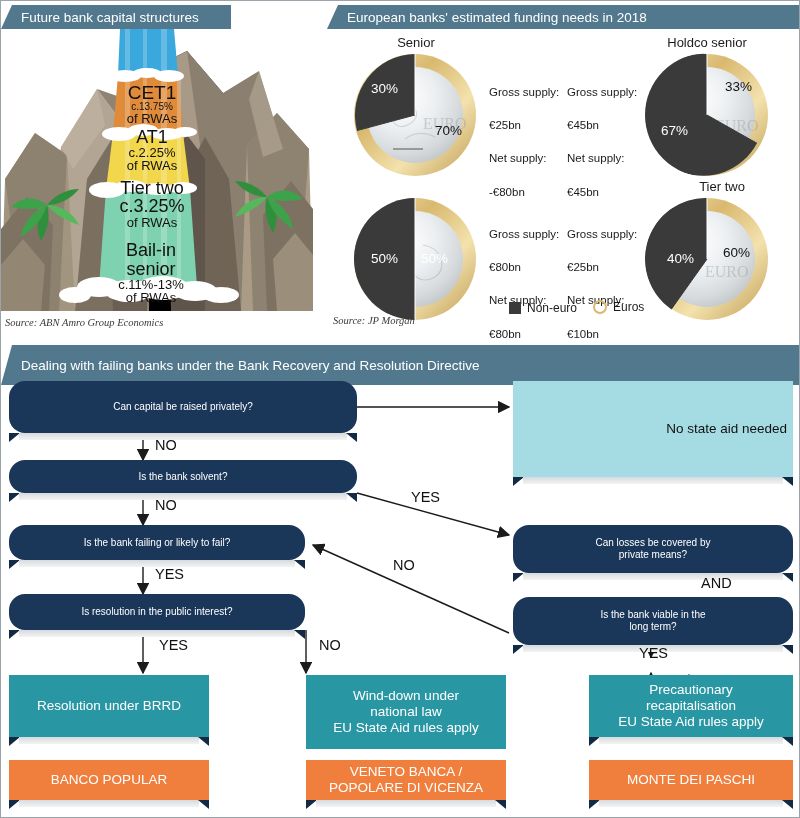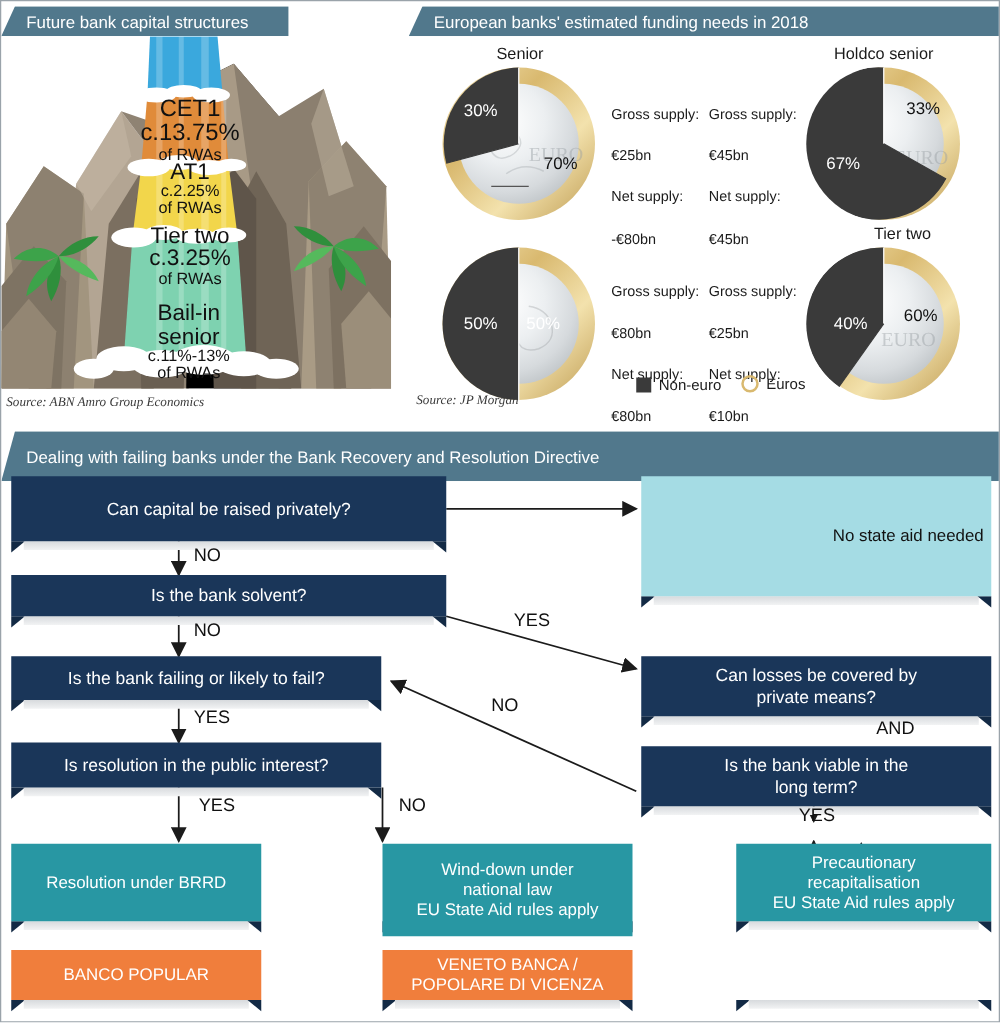--- a/index.html
+++ b/index.html
@@ -66,21 +66,21 @@
   
   #panel3{position:absolute;left:0;top:344px;width:800px;height:474px;}
   .fbox{
     position:absolute;
     display:flex;align-items:center;justify-content:center;
     text-align:center;line-height:1.2;
     box-sizing:border-box;
     z-index:3;
   }
   .fbox .lbl{display:block;padding:0 6px;}
-  .navy{background:#1a3659;color:#ffffff;font-size:14px;}
+  .navy{background:#1a3659;color:#ffffff;font-size:10px;border-radius:16px;}
   .lblue{background:#a5dce4;color:#111111;font-size:13.5px;justify-content:flex-end;}
   .teal{background:#2897a3;color:#ffffff;font-size:13.5px;}
   .orange{background:#f07e3c;color:#ffffff;font-size:13.5px;}
 
   
   .fold{position:absolute;z-index:2;pointer-events:none;}
   .fold:before,.fold:after{
     content:"";position:absolute;top:0;width:0;height:0;
   }
   .fold:before{left:0;border-top:9px solid #132a45;border-right:11px solid transparent;}
@@ -179,21 +179,21 @@
           <path d="M266 168 C276 178 278 192 272 204 C266 194 262 180 266 168Z" fill="#2f8f3c"></path>
           <path d="M266 168 C280 174 290 186 292 200 C280 192 270 182 266 168Z"></path>
           <path d="M266 168 C252 168 240 176 234 188 C246 184 258 178 266 168Z" fill="#55b95c"></path>
           <path d="M266 168 C258 158 246 152 234 152 C242 162 254 168 266 168Z" fill="#2f8f3c"></path>
         </g>
       </svg>
     </div>
 
     <div class="tier" style="left:92px;top:82px;width:118px;height:42px;font-size:19px;">
       <span class="t-name">CET1</span>
-      <span class="t-sub" style="font-size:19px;text-align:right;">c.13.75%</span>
+      <span class="t-sub" style="font-size:10px;text-align:right;">c.13.75%</span>
       <span class="t-sub" style="font-size:13px;">of RWAs</span>
     </div>
 
     <div class="tier" style="left:92px;top:128px;width:118px;height:42px;font-size:18px;">
       <span class="t-name">AT1</span>
       <span class="t-sub" style="font-size:13px;">c.2.25%</span>
       <span class="t-sub" style="font-size:13px;">of RWAs</span>
     </div>
 
     <div class="tier" style="left:84px;top:182px;width:134px;height:42px;font-size:18px;">
@@ -452,20 +452,23 @@
     </div>
 
     <div class="fbox orange" style="left:305px;top:415px;width:200px;height:40px;flex-direction:column;">
       <span class="lbl">VENETO BANCA /</span>
       <span class="lbl">POPOLARE DI VICENZA</span>
     </div>
     <div class="fold" style="left:305px;top:455px;width:200px;">
       <div class="bar"></div>
     </div>
 
+    <div class="fbox orange" style="left:588px;top:415px;width:204px;height:40px;">
+      <span class="lbl">MONTE DEI PASCHI</span>
+    </div>
     <div class="fold" style="left:588px;top:455px;width:204px;">
       <div class="bar"></div>
     </div>
 
     <div class="elabel" style="left:154px;top:92px;">NO</div>
     <div class="elabel" style="left:154px;top:152px;">NO</div>
     <div class="elabel" style="left:410px;top:144px;">YES</div>
     <div class="elabel" style="left:154px;top:221px;">YES</div>
     <div class="elabel" style="left:392px;top:212px;">NO</div>
     <div class="elabel" style="left:700px;top:230px;">AND</div>

